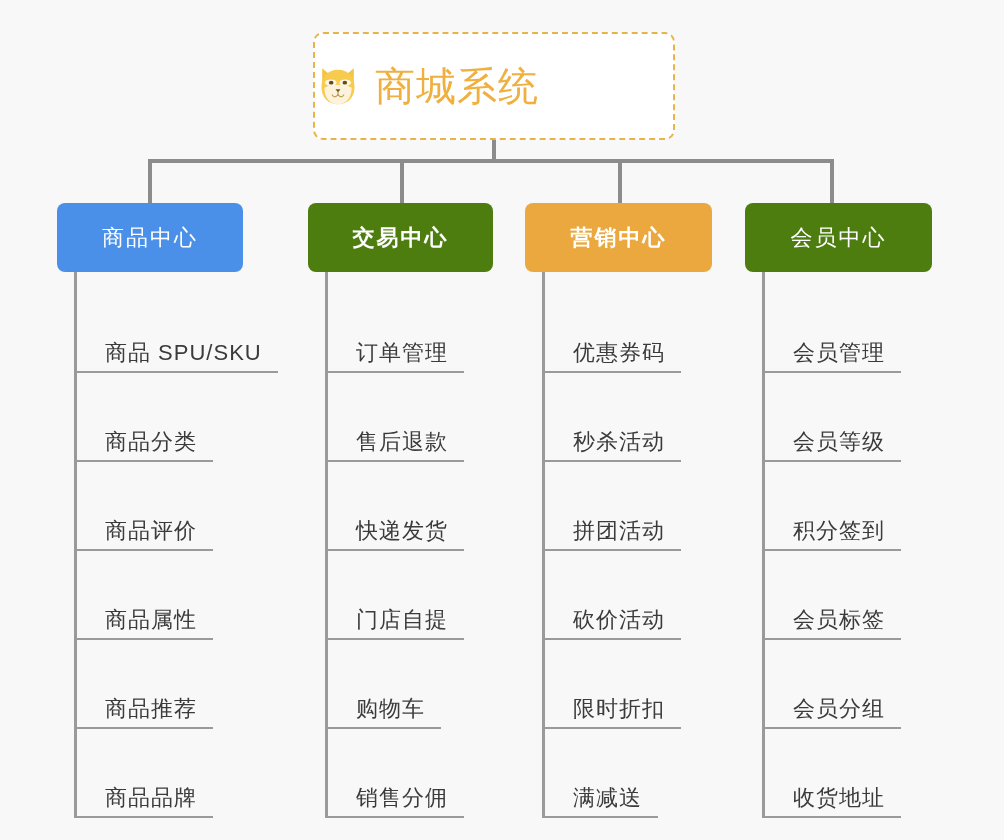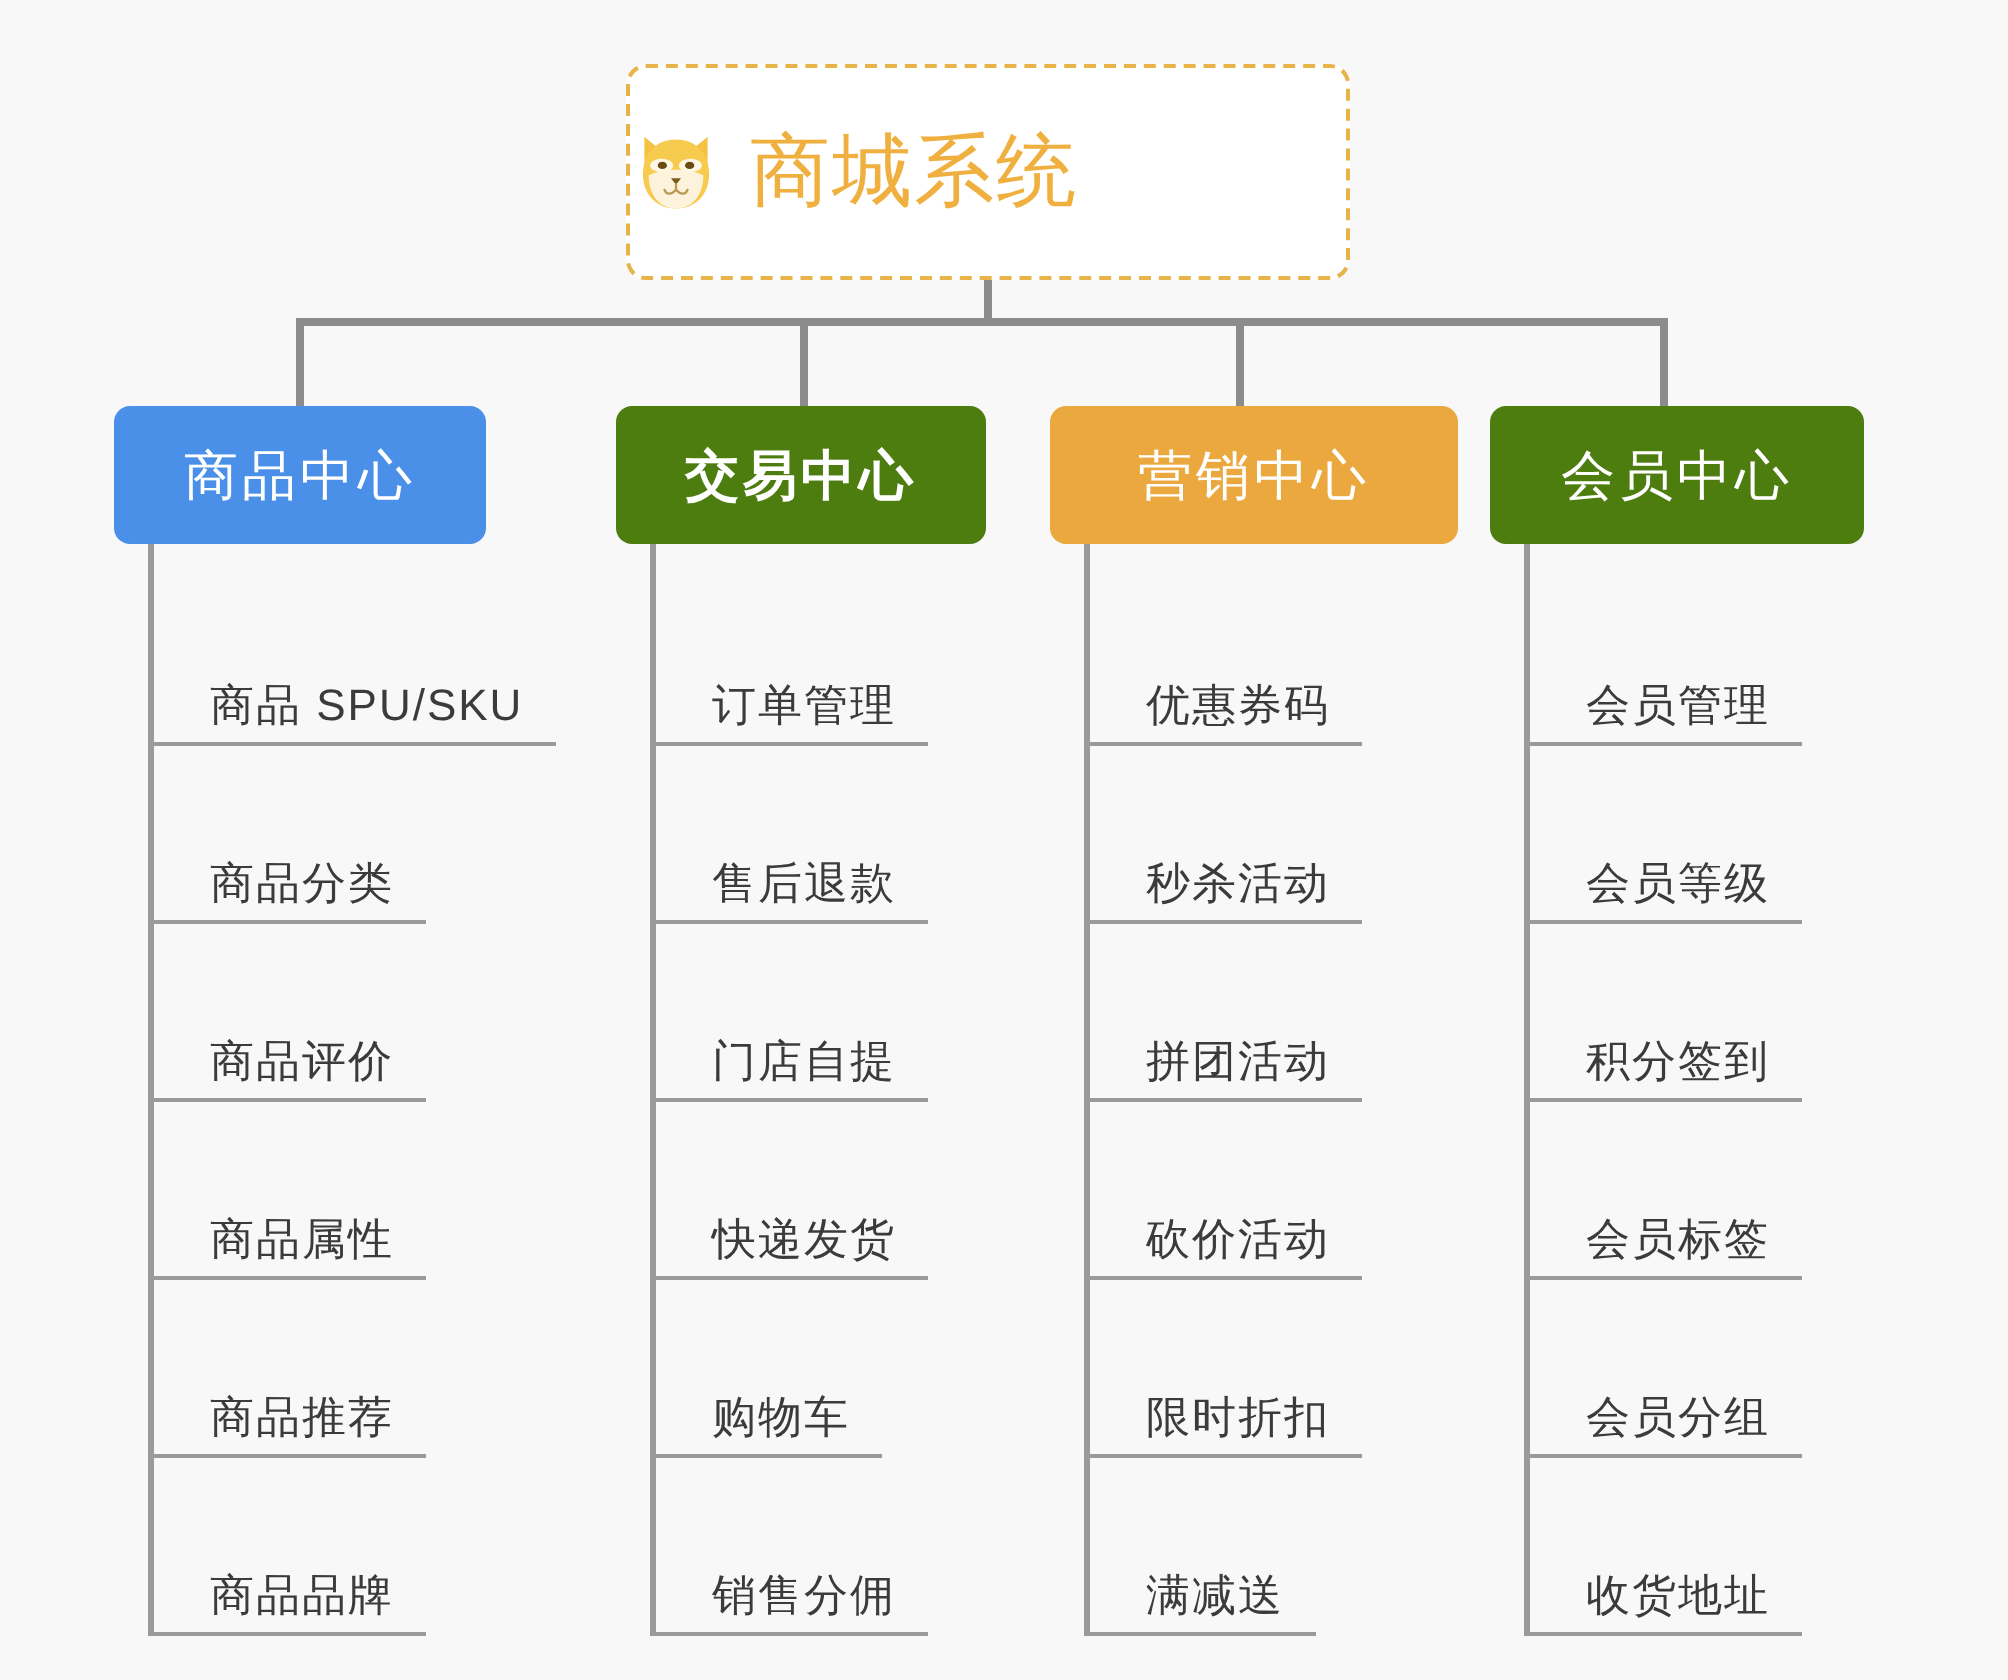--- a/index.html
+++ b/index.html
@@ -67,21 +67,21 @@
     top: 203px;
   }
   .col-header {
     box-sizing: border-box;
     height: 69px;
     border-radius: 8px;
     display: flex;
     align-items: center;
     justify-content: center;
     color: #ffffff;
-    font-size: 27px;
+    font-size: 22px;
     letter-spacing: 2px;
     white-space: nowrap;
   }
   .leaf-list {
     position: relative;
     margin-top: 0;
     padding-top: 12px;
   }
   .leaf-spine {
     position: absolute;
@@ -117,21 +117,21 @@
   }
 
   
   #col-0 { left: 57px;  width: 260px; }
   #col-1 { left: 308px; width: 250px; }
   #col-2 { left: 525px; width: 250px; }
   #col-3 { left: 745px; width: 250px; }
 
   #col-0 .col-header { width: 186px; }
   #col-1 .col-header { width: 185px; }
-  #col-2 .col-header { width: 204px; }
+  #col-2 .col-header { width: 187px; font-weight: bold; }
   #col-3 .col-header { width: 187px; }
 </style>
 </head>
 <body style="background: rgb(248, 248, 248);">
 
 <div id="canvas">
 
   <div class="root-node" style="border-color: rgb(232, 180, 74); background: rgb(255, 255, 255);">
     <span class="root-emoji">
       <svg viewBox="0 0 64 64" width="46" height="46" aria-hidden="true">
@@ -207,25 +207,25 @@
       <div class="leaf-spine" style="background: rgb(154, 154, 154); height: 546px;"></div>
       <div class="leaf-item">
           <span class="leaf-label">订单管理</span>
           <span class="leaf-rule" style="width: 139px;"></span>
         </div>
       <div class="leaf-item">
           <span class="leaf-label">售后退款</span>
           <span class="leaf-rule" style="width: 139px;"></span>
         </div>
       <div class="leaf-item">
+          <span class="leaf-label">快递发货</span>
+          <span class="leaf-rule" style="width: 139px;"></span>
+        </div>
+      <div class="leaf-item">
           <span class="leaf-label">门店自提</span>
-          <span class="leaf-rule" style="width: 139px;"></span>
-        </div>
-      <div class="leaf-item">
-          <span class="leaf-label">快递发货</span>
           <span class="leaf-rule" style="width: 139px;"></span>
         </div>
       <div class="leaf-item">
           <span class="leaf-label">购物车</span>
           <span class="leaf-rule" style="width: 116px;"></span>
         </div>
       <div class="leaf-item">
           <span class="leaf-label">销售分佣</span>
           <span class="leaf-rule" style="width: 139px;"></span>
         </div>

